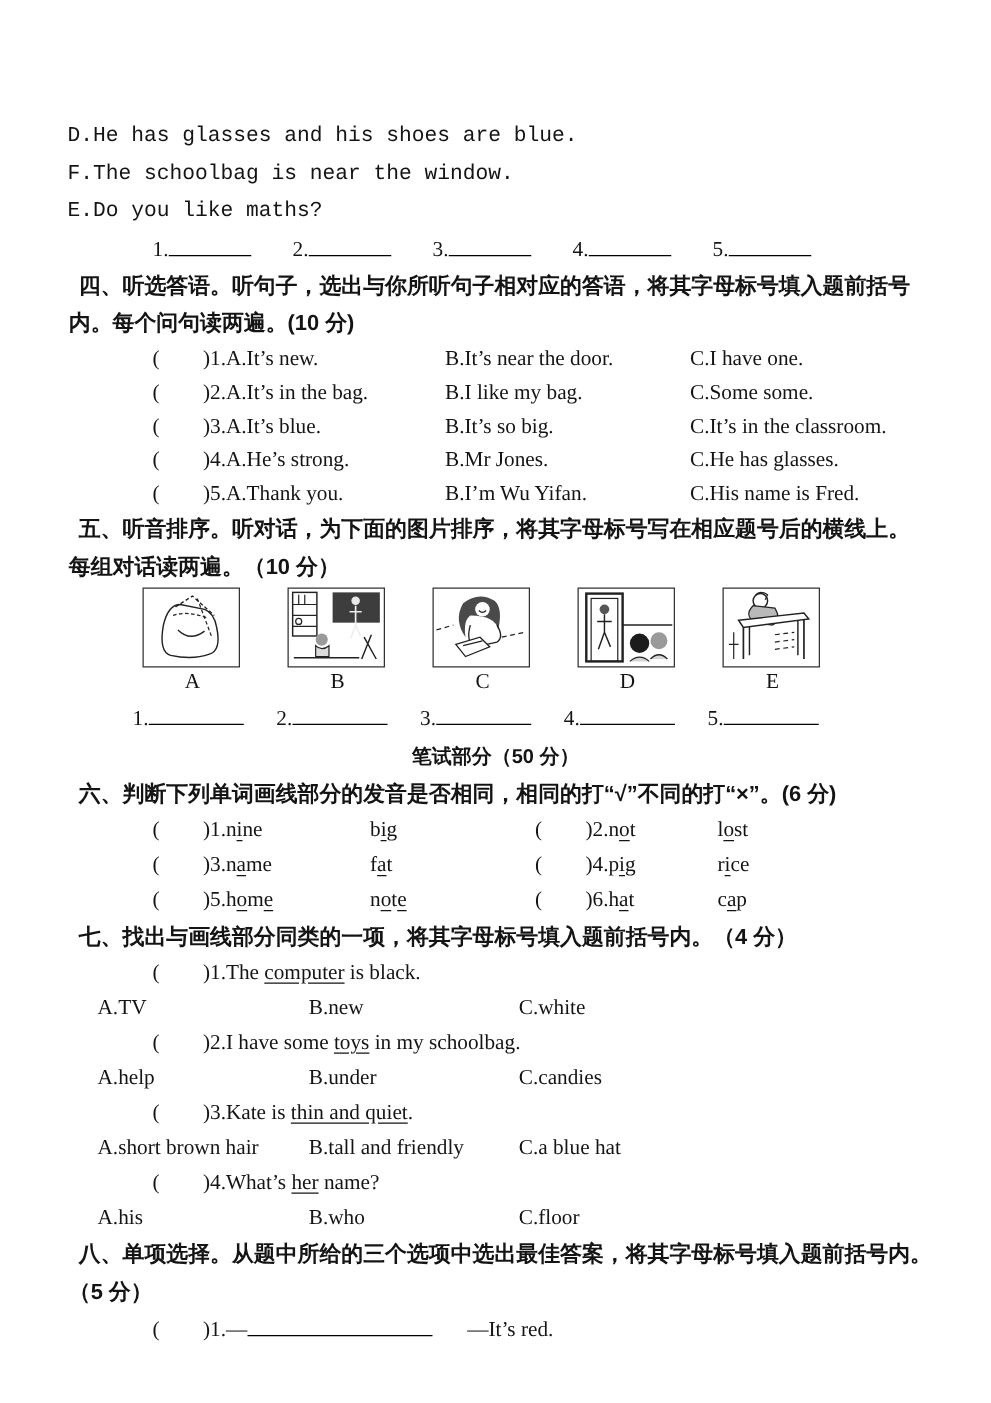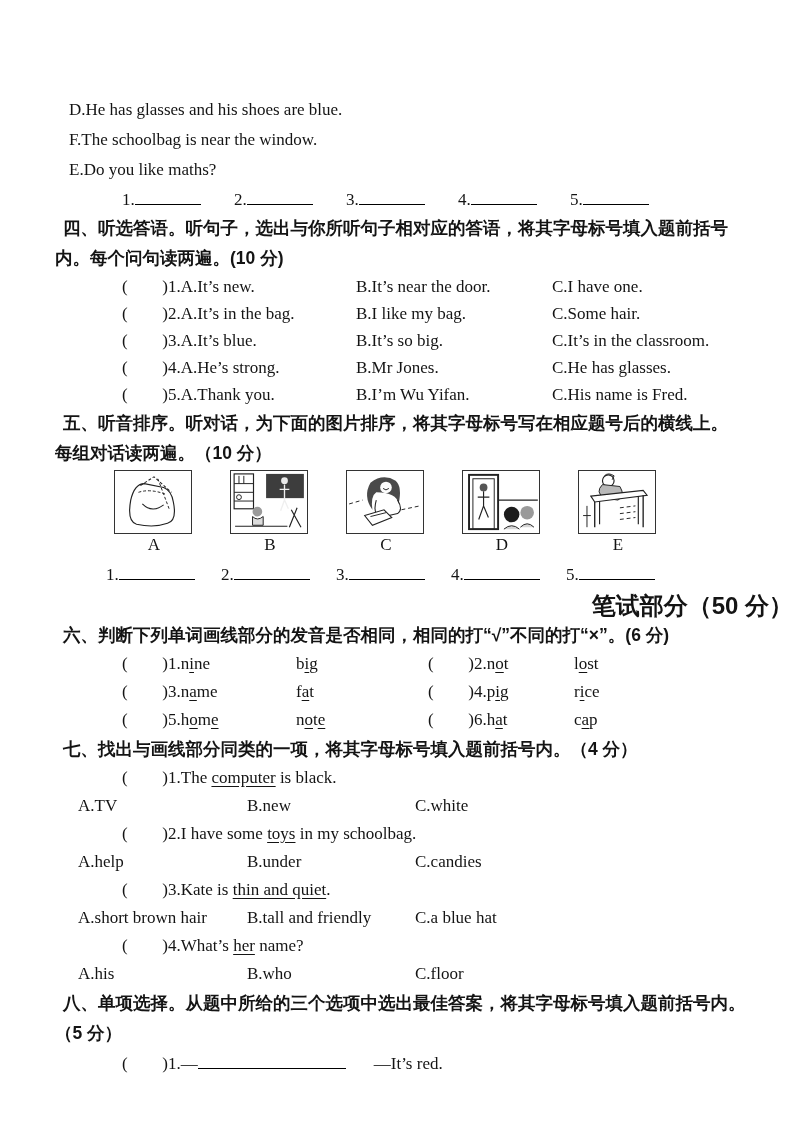--- a/index.html
+++ b/index.html
@@ -3,41 +3,41 @@
 <meta charset="utf-8">
 <style>
   html,body{margin:0;padding:0;background:#fff;}
   .page{
     width:793px;height:1122px;background:#ffffff;box-sizing:border-box;
     padding-top:95px;color:#141414;
     font-family:"Liberation Serif","DejaVu Serif",serif;font-size:17px;
     overflow:hidden;
   }
   .cn{font-family:"Liberation Sans","DejaVu Sans",sans-serif;font-weight:700;}
-  .letter{padding-left:69px;line-height:30px;}
+  .letter{padding-left:54px;line-height:30px;font-family:Liberation Mono, monospace;}
   .blanks1{padding-left:122px;line-height:26px;margin-top:2px;}
   .blanks2{padding-left:106px;line-height:26px;margin-top:6px;}
   .grp{display:inline-block;white-space:nowrap;}
   .blanks1 .grp{margin-right:29px;}
   .blanks2 .grp{margin-right:22px;}
   .bl{display:inline-block;width:66px;border-bottom:1.3px solid #000;height:0.95em;}
   .blanks2 .bl{width:76px;}
   .h{padding-left:63px;line-height:30px;font-size:17.5px;}
   .h.cont{padding-left:55px;}
   .s4row{display:flex;padding-left:122px;line-height:27px;}
   .br{flex:0 0 46px;display:flex;justify-content:space-between;}
   .ca{flex:0 0 188px;}
   .cb{flex:0 0 196px;}
   .cc{flex:1;}
   .figs{display:flex;padding-left:114px;gap:36px;margin-top:2px;}
   .figs figure{margin:0;width:80px;text-align:center;}
   .figbox{width:78px;height:64px;border:1px solid #333;box-sizing:border-box;overflow:hidden;}
   .figbox svg{display:block;}
   .figs figcaption{line-height:22px;}
-  .title{text-align:right;font-size:24px;line-height:28px;margin-top:4px;}
+  .title{text-align:center;font-size:16px;line-height:28px;margin-top:4px;}
   .s6row{display:flex;padding-left:122px;line-height:28px;}
   .c1{flex:0 0 128px;}
   .c2{flex:0 0 132px;}
   .c3{flex:0 0 100px;}
   .c4{flex:1;}
   .ul{text-decoration:underline;text-underline-offset:3px;}
   .s7q{display:flex;padding-left:122px;line-height:28px;}
   .s7opts{display:flex;padding-left:78px;line-height:28px;}
   .oa{flex:0 0 169px;}
   .ob{flex:0 0 168px;}
@@ -76,21 +76,21 @@
     <span class="cb">B.It’s near the door.</span>
     <span class="cc">C.I have one.</span>
   </div>
   <div class="s4row">
     <span class="br">
         <span>(</span>
         <span>)</span>
       </span>
     <span class="ca"><span>2.</span><span>A.It’s in the bag.</span></span>
     <span class="cb">B.I like my bag.</span>
-    <span class="cc">C.Some hair.</span>
+    <span class="cc">C.Some some.</span>
   </div>
   <div class="s4row">
     <span class="br">
         <span>(</span>
         <span>)</span>
       </span>
     <span class="ca"><span>3.</span><span>A.It’s blue.</span></span>
     <span class="cb">B.It’s so big.</span>
     <span class="cc">C.It’s in the classroom.</span>
   </div>

